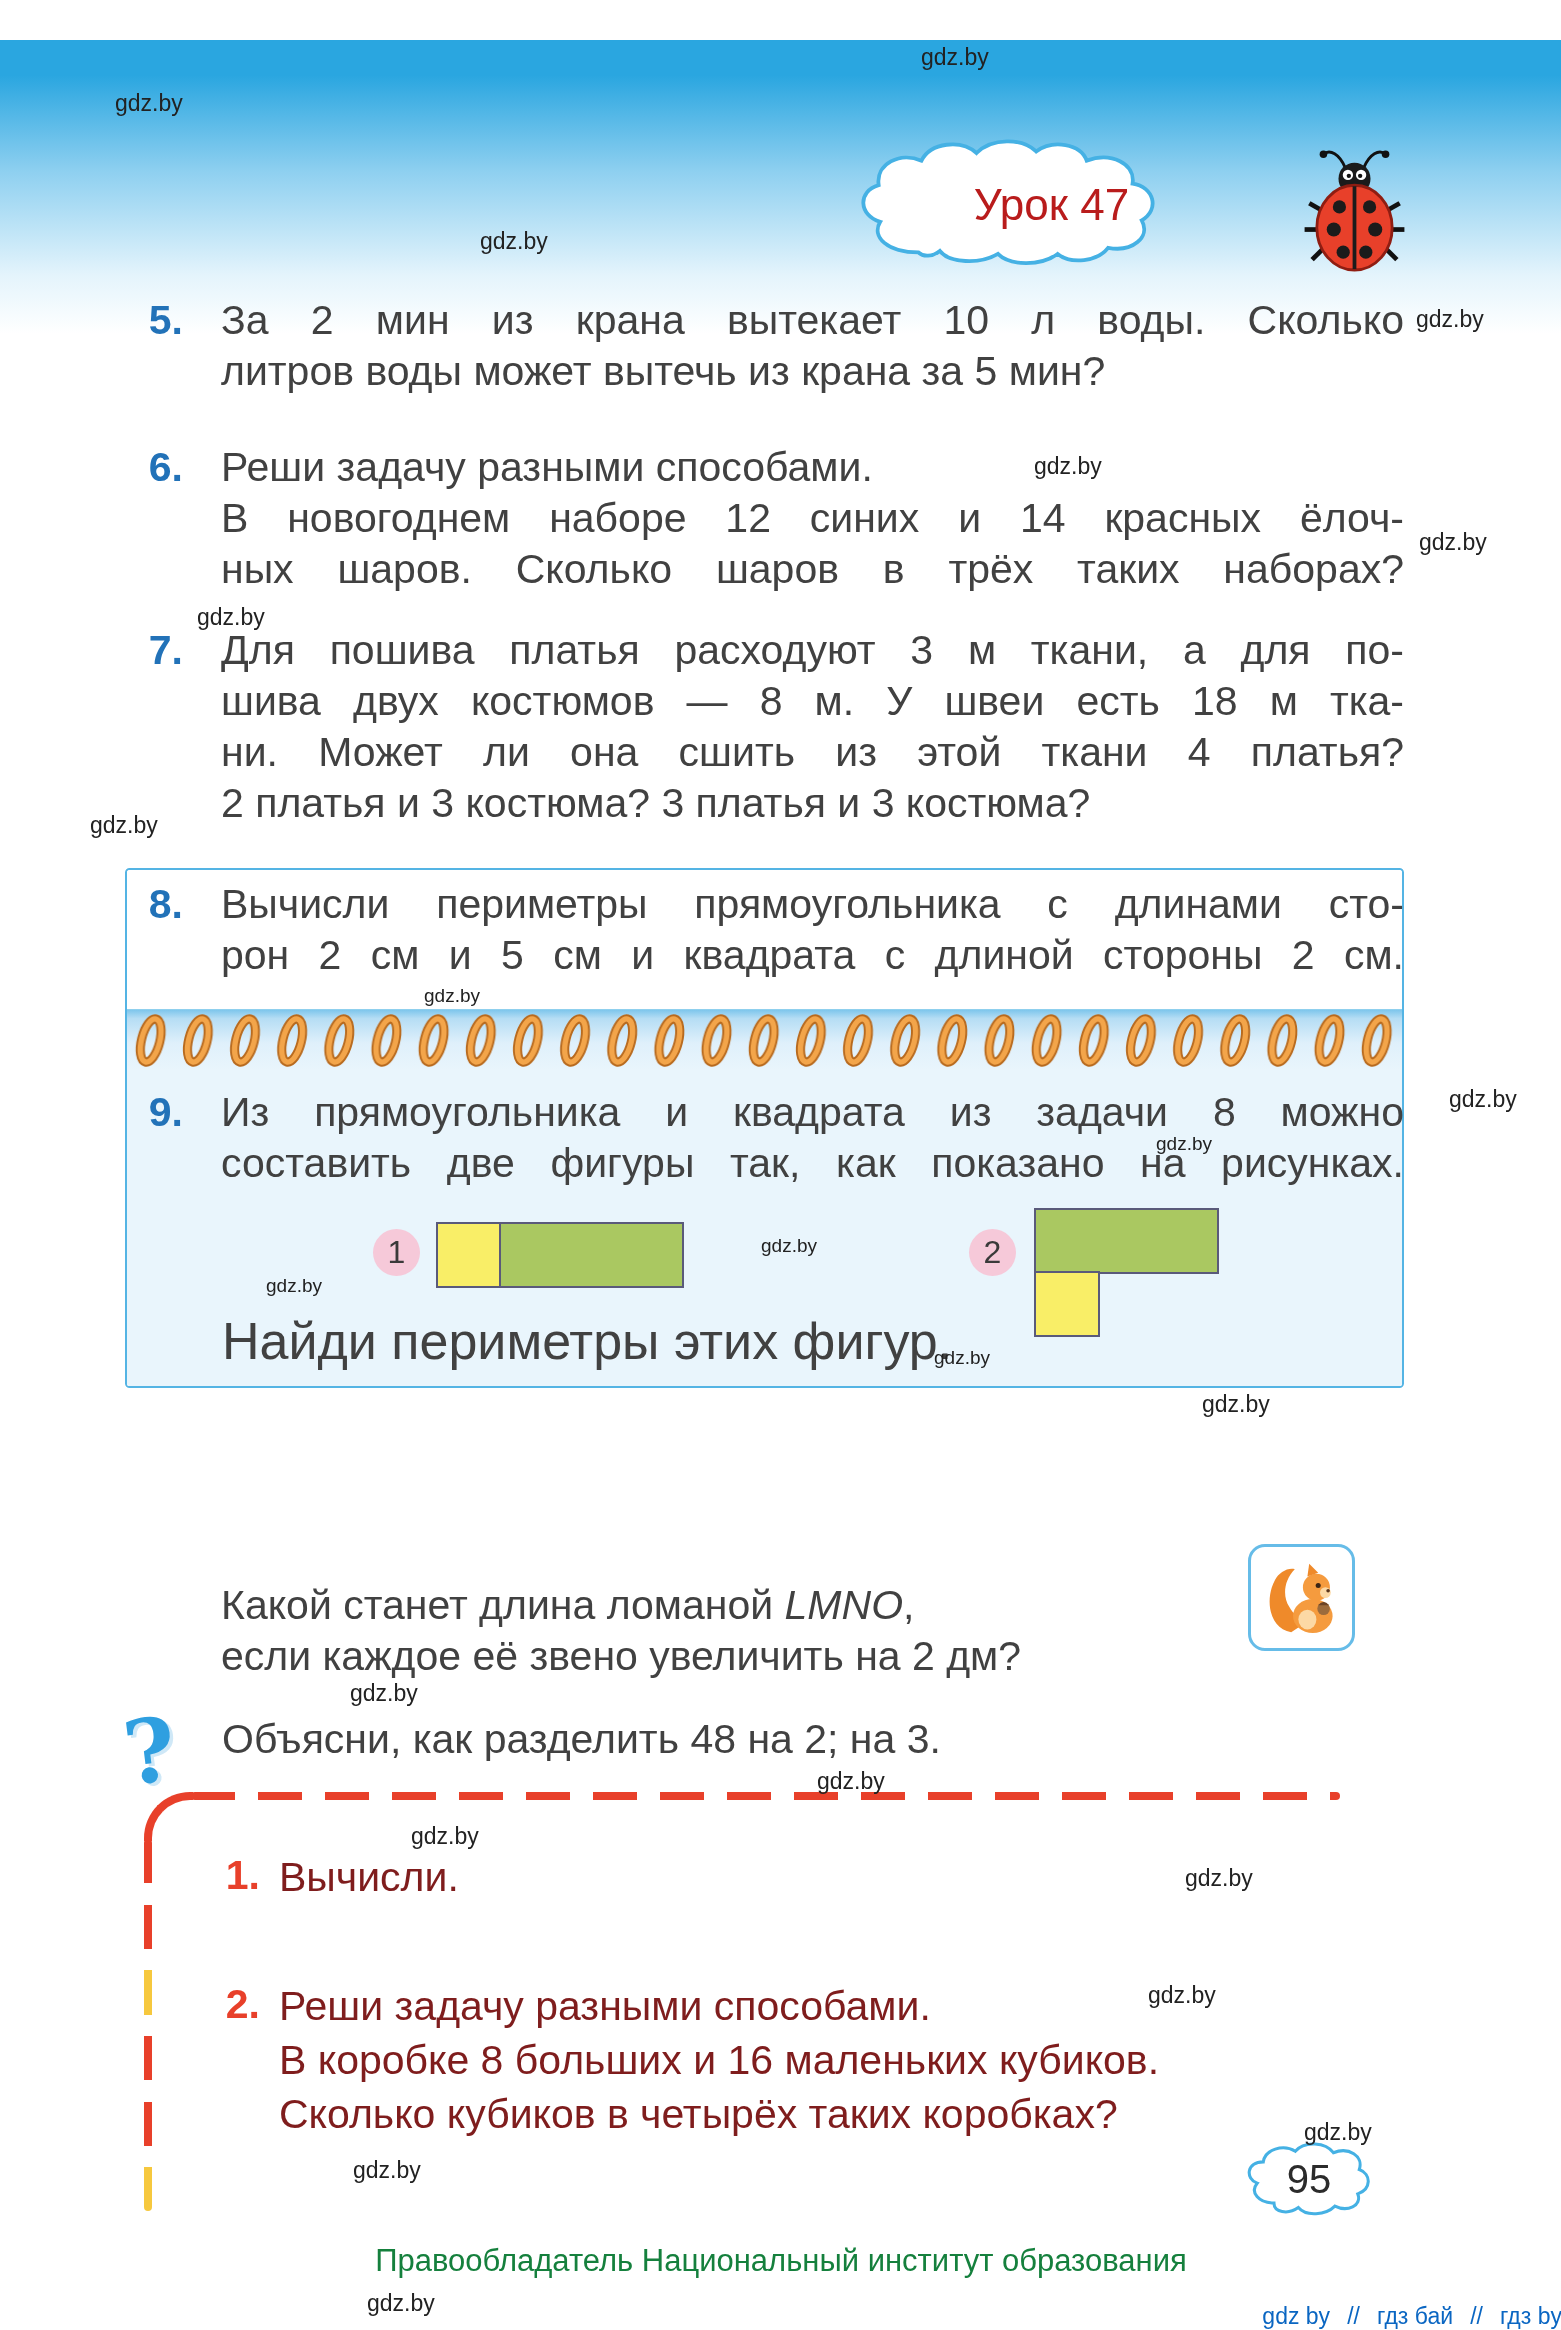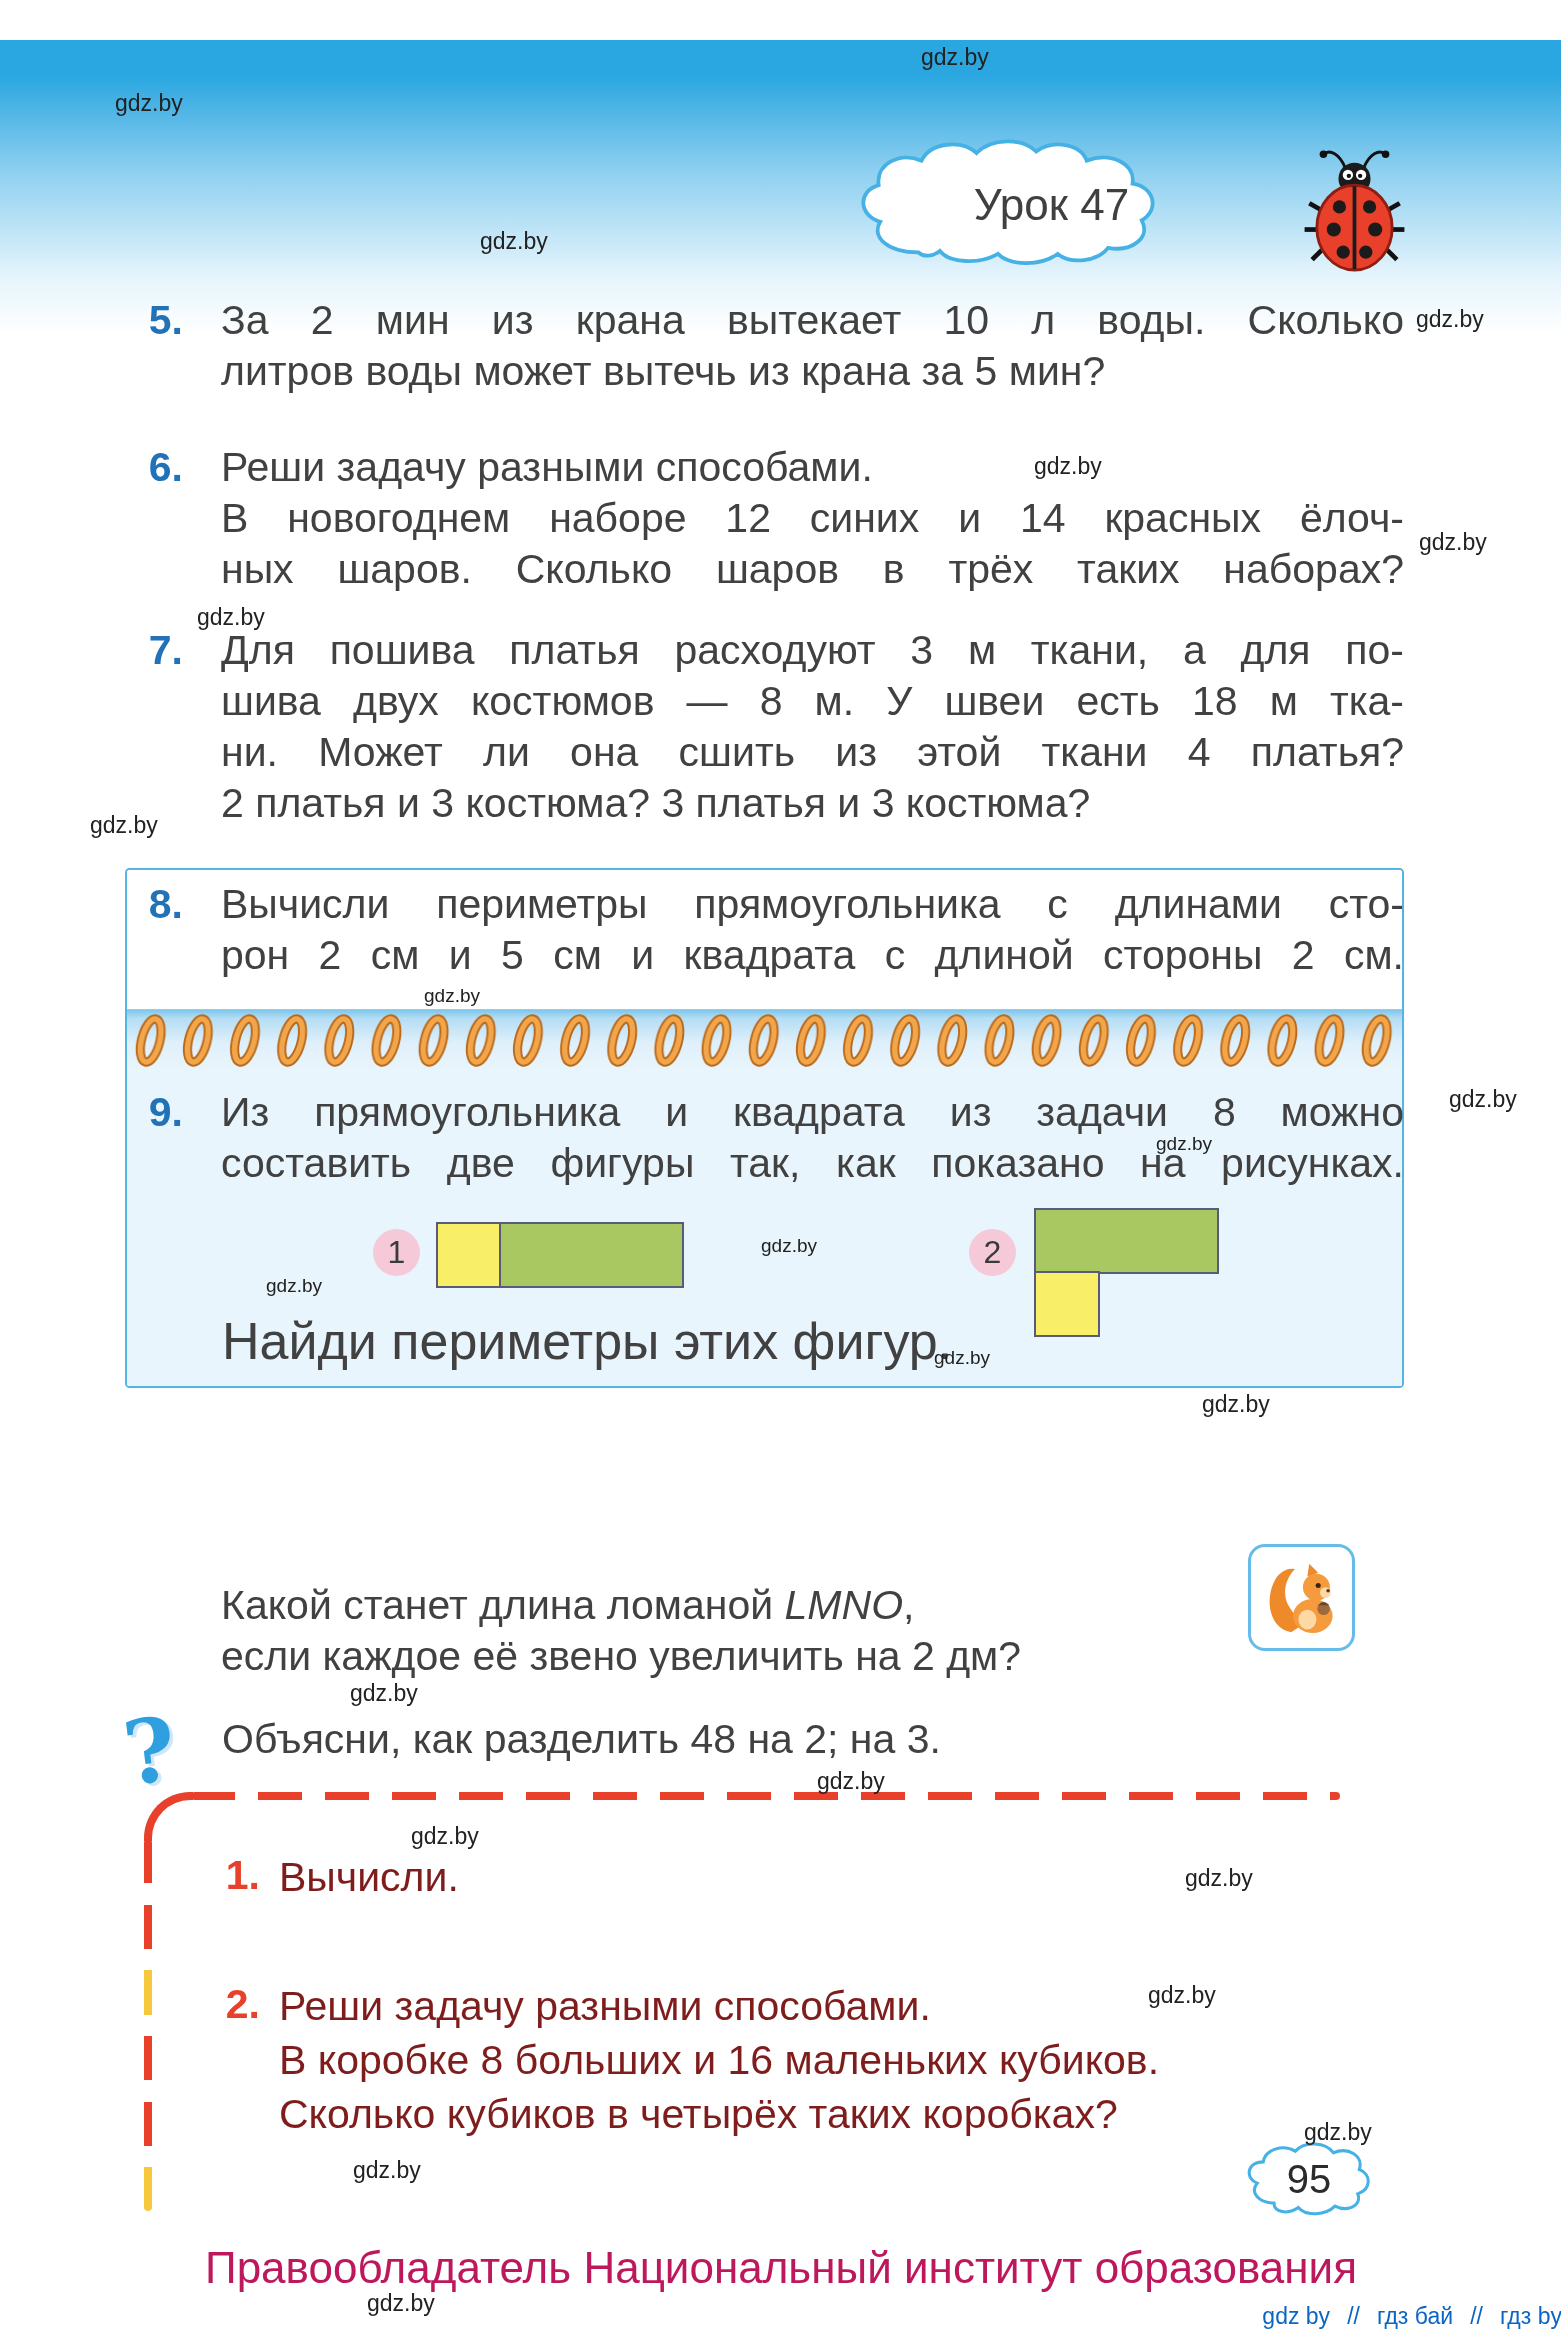--- a/index.html
+++ b/index.html
@@ -9,21 +9,21 @@
   }
   
   .banner{position:absolute;top:6.1px;left:0;width:100%;text-align:center;font-size:24px;color:#00a651;}
   .sky{position:absolute;top:40px;left:0;width:100%;height:294px;
        background:linear-gradient(180deg,#2aa6e0 0%,#2aa6e0 12%,#8fd0f0 45%,#e4f4fc 80%,#ffffff 100%);}
   .watermark{position:absolute;font-size:23px;color:#222;white-space:nowrap;}
   .watermark.small{font-size:19px;}
   
   .cloud-title{position:absolute;left:845px;top:136px;width:413px;height:138px;}
   .cloud-title .cloud-text{position:absolute;left:0;top:0;width:100%;height:100%;
-       display:flex;align-items:center;justify-content:center;font-size:44px;color:#404040;}
+       display:flex;align-items:center;justify-content:center;font-size:44px;color:#b91c1c;}
   .ladybug{position:absolute;left:1298px;top:135px;}
   
   .problem{position:absolute;display:flex;left:116px;}
   .pnum{flex:none;width:67px;text-align:right;margin-right:38px;color:#2272b8;font-weight:bold;
         font-size:41px;line-height:51px;}
   .pnum.red{color:#e8402a;}
   .ptext{width:1183px;font-size:41px;line-height:51px;color:#414141;}
   .line{min-height:51px;}
   .jl{text-align:justify;text-align-last:justify;}
   .it{font-style:italic;}
@@ -61,21 +61,21 @@
   .ex{position:absolute;display:flex;left:193px;}
   .ex .pnum{width:67px;margin-right:19px;}
   .extext{font-size:41px;line-height:54px;color:#7f1d1d;}
   .expr-row{position:absolute;left:288px;top:1904px;width:958px;display:flex;
        justify-content:space-between;font-size:41px;color:#414141;}
   
   .cloud-95{position:absolute;left:1240px;top:2139px;width:138px;height:80px;}
   .cloud-95 .cloud-text{position:absolute;left:0;top:0;width:100%;height:100%;
        display:flex;align-items:center;justify-content:center;font-size:40px;color:#2b2b2b;}
   .copyright{position:absolute;top:2243px;left:0;width:100%;text-align:center;
-       font-size:44px;color:#be185d;}
+       font-size:31px;color:#15803d;}
   .footer{position:absolute;top:2303px;left:0;width:100%;text-align:right;font-size:23px;color:#0a66c2;}
   .footer a{color:#0a66c2;text-decoration:none;}
   .footer .sep{margin:0 10.7px;}
 </style>
 </head>
 <body>
 
 <div class="page">
 
   <div class="sky"></div>

